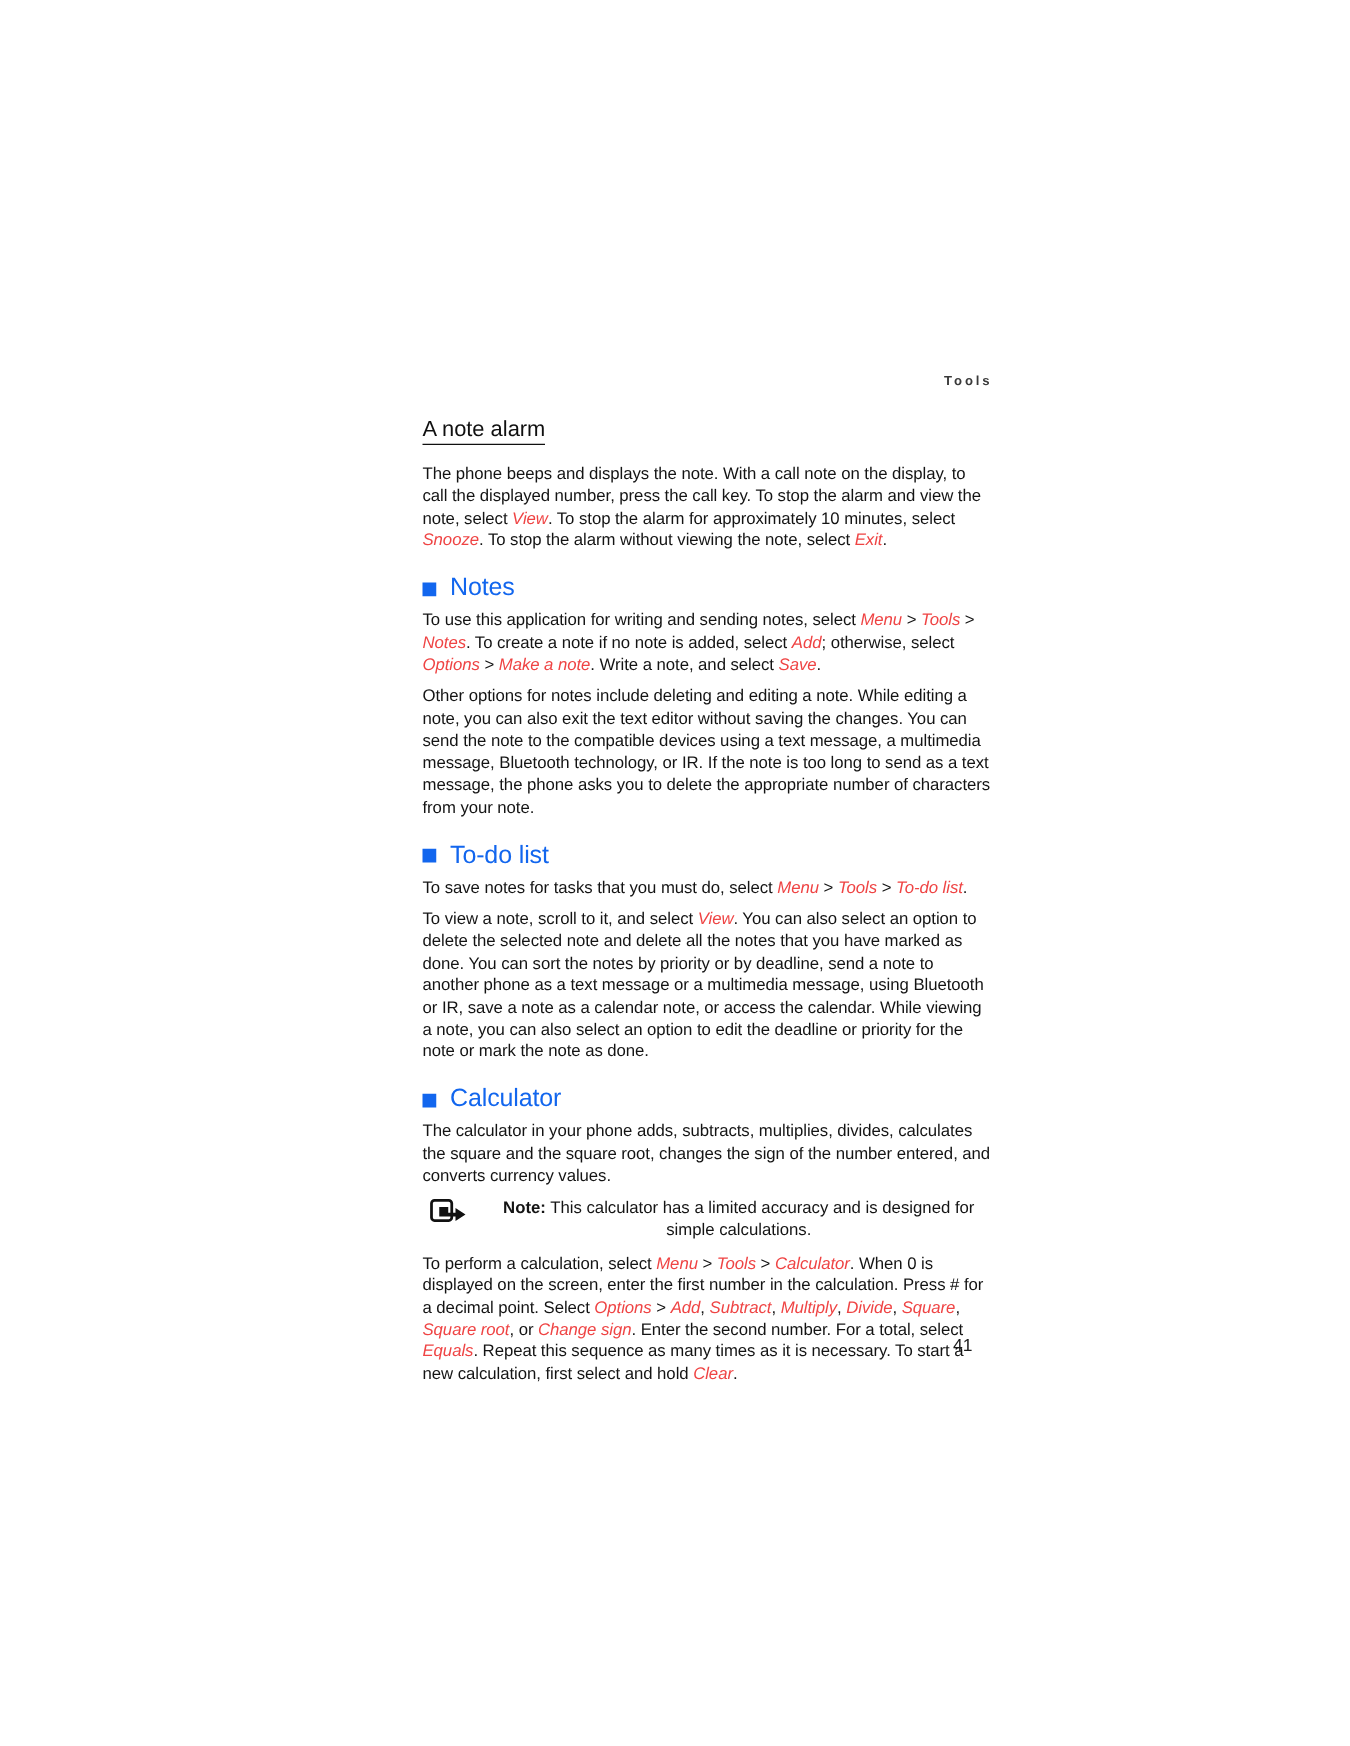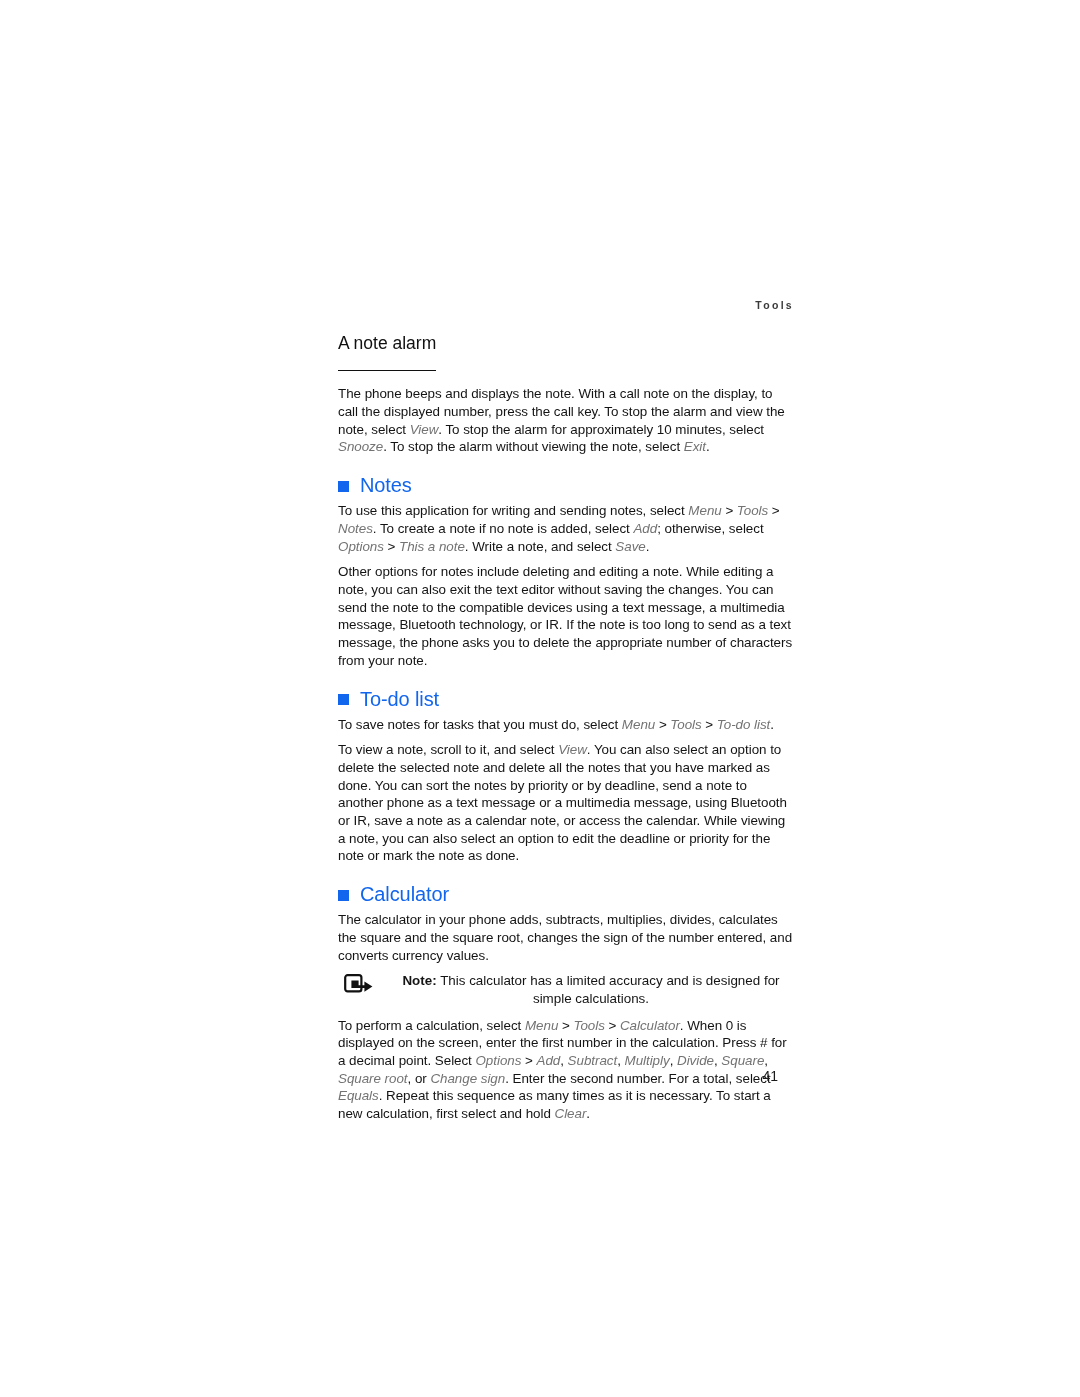--- a/index.html
+++ b/index.html
@@ -36,21 +36,21 @@
 
   
   .h3 {
     font-size: 17.5px;
     font-weight: normal;
     color: #101010;
     margin: 0 0 7px 0;
     line-height: 1.25;
     display: inline-block;
     border-bottom: 1.6px solid #101010;
-    padding-bottom: 16px;
+    padding-bottom: 1px;
   }
   .h3-wrap { margin: 0 0 7px 0; }
 
   .h2 {
     font-size: 20px;
     font-weight: normal;
     color: #1266ee;
     margin: 17px 0 5px 0;
     line-height: 1.2;
     display: flex;
@@ -73,21 +73,21 @@
     font-size: 13.4px;
     line-height: 17.7px;
     margin: 0 0 8px 0;
     color: #141414;
     text-align: left;
     letter-spacing: -0.04px;
   }
 
   i.ref {
     font-style: italic;
-    color: #737373;
+    color: #ef4444;
     text-align: center;
   }
 
   
   .note-block {
     display: flex;
     align-items: flex-start;
     margin: 5px 0 9px 0;
     padding-left: 6px;
     text-align: center;
@@ -127,21 +127,21 @@
 
   <div class="h3-wrap">
     <h3 class="h3">A note alarm</h3>
   </div>
   <p class="body">The phone beeps and displays the note. With a call note on the display, to call the displayed number, press the call key. To stop the alarm and view the note, select <i class="ref">View</i>. To stop the alarm for approximately 10 minutes, select <i class="ref">Snooze</i>. To stop the alarm without viewing the note, select <i class="ref">Exit</i>.</p>
 
   <h2 class="h2">
     <span class="bullet"></span>
     <span>Notes</span>
   </h2>
-  <p class="body">To use this application for writing and sending notes, select <i class="ref">Menu</i> &gt; <i class="ref">Tools</i> &gt; <i class="ref">Notes</i>. To create a note if no note is added, select <i class="ref">Add</i>; otherwise, select <i class="ref">Options</i> &gt; <i class="ref">This a note</i>. Write a note, and select <i class="ref">Save</i>.</p>
+  <p class="body">To use this application for writing and sending notes, select <i class="ref">Menu</i> &gt; <i class="ref">Tools</i> &gt; <i class="ref">Notes</i>. To create a note if no note is added, select <i class="ref">Add</i>; otherwise, select <i class="ref">Options</i> &gt; <i class="ref">Make a note</i>. Write a note, and select <i class="ref">Save</i>.</p>
   <p class="body">Other options for notes include deleting and editing a note. While editing a note, you can also exit the text editor without saving the changes. You can send the note to the compatible devices using a text message, a multimedia message, Bluetooth technology, or IR. If the note is too long to send as a text message, the phone asks you to delete the appropriate number of characters from your note.</p>
 
   <h2 class="h2">
     <span class="bullet"></span>
     <span>To-do list</span>
   </h2>
   <p class="body">To save notes for tasks that you must do, select <i class="ref">Menu</i> &gt; <i class="ref">Tools</i> &gt; <i class="ref">To-do list</i>.</p>
   <p class="body">To view a note, scroll to it, and select <i class="ref">View</i>. You can also select an option to delete the selected note and delete all the notes that you have marked as done. You can sort the notes by priority or by deadline, send a note to another phone as a text message or a multimedia message, using Bluetooth or IR, save a note as a calendar note, or access the calendar. While viewing a note, you can also select an option to edit the deadline or priority for the note or mark the note as done.</p>
 
   <h2 class="h2">

